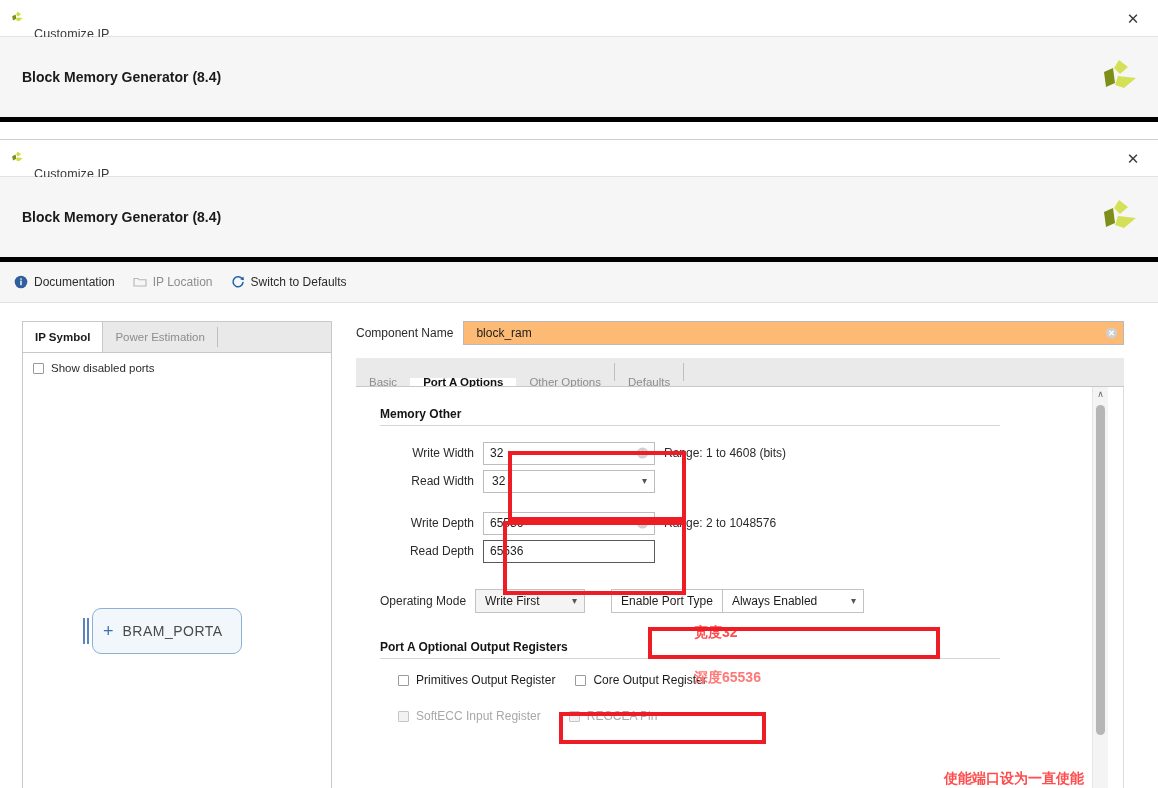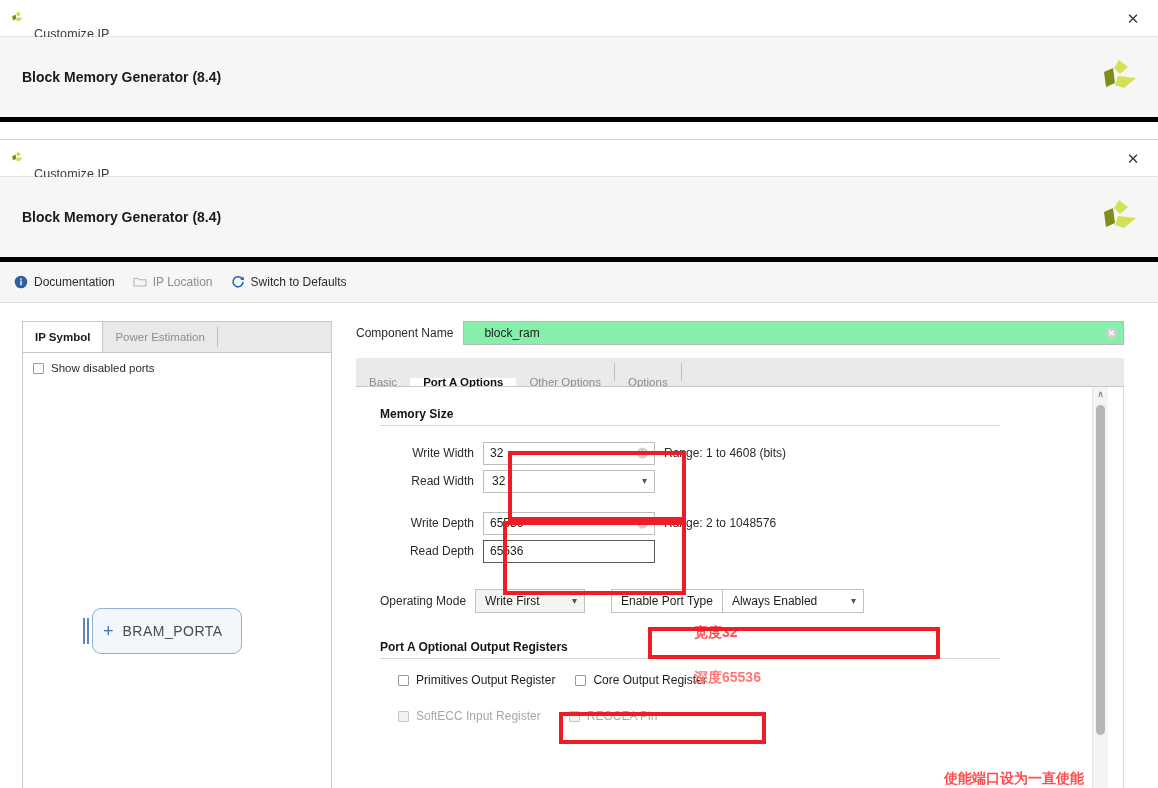--- a/index.html
+++ b/index.html
@@ -229,24 +229,24 @@
   .comp-row {
     display: flex;
     align-items: center;
     gap: 10px;
   }
   .comp-label { font-size: 12px; color: #2b2b2b; white-space: nowrap; }
   .comp-input {
     flex: 1;
     height: 24px;
     border: 1px solid #b9b9b9;
-    background: #86efac;
-    display: flex;
-    align-items: center;
-    padding: 0 20px;
+    background: #fdba74;
+    display: flex;
+    align-items: center;
+    padding: 0 12px;
     box-sizing: border-box;
     position: relative;
   }
   .comp-input .val { font-size: 12px; color: #1c1c1c; }
   .clr-ico {
     position: absolute;
     right: 5px;
     top: 50%;
     transform: translateY(-50%);
     width: 13px;
@@ -618,28 +618,28 @@
           <span>Basic</span>
         </div>
         <div class="rp-tab active">
           <span>Port A Options</span>
         </div>
         <div class="rp-tab">
           <span>Other Options</span>
         </div>
         <div class="rp-div"></div>
         <div class="rp-tab">
-          <span>Options</span>
+          <span>Defaults</span>
         </div>
         <div class="rp-div"></div>
       </div>
 
       <div class="form-area">
 
-        <div class="grp-title">Memory Size</div>
+        <div class="grp-title">Memory Other</div>
         <div class="grp-rule"></div>
 
         <div class="frow">
           <span class="flabel">Write Width</span>
           <div class="finput">
             <span>32</span>
             <span class="clr-ico">
               <svg viewBox="0 0 13 13" width="13" height="13">
                 <circle cx="6.5" cy="6.5" r="5.6" fill="#cfcfcf"></circle>
                 <path d="M4.3 4.3 L8.7 8.7 M8.7 4.3 L4.3 8.7" stroke="#ffffff" stroke-width="1.3"></path>

